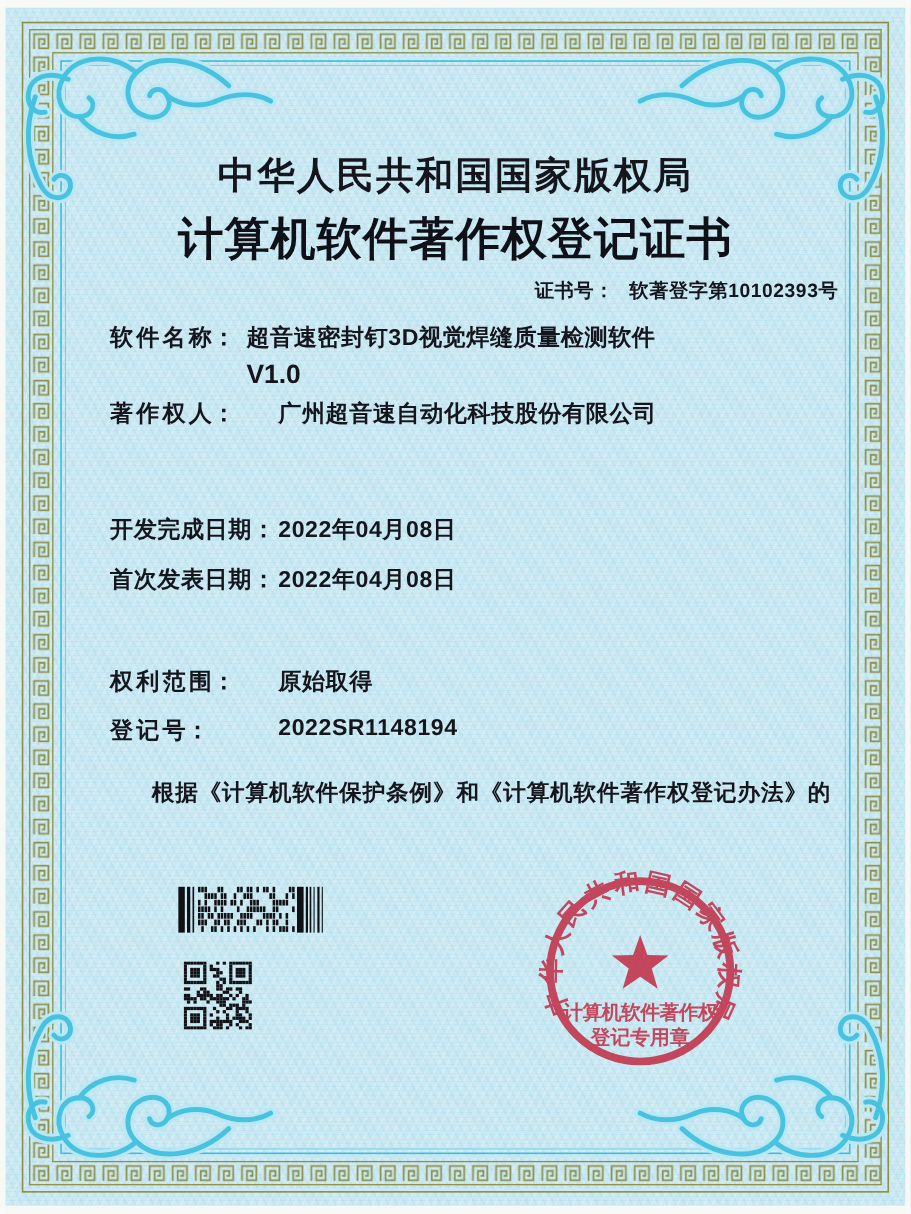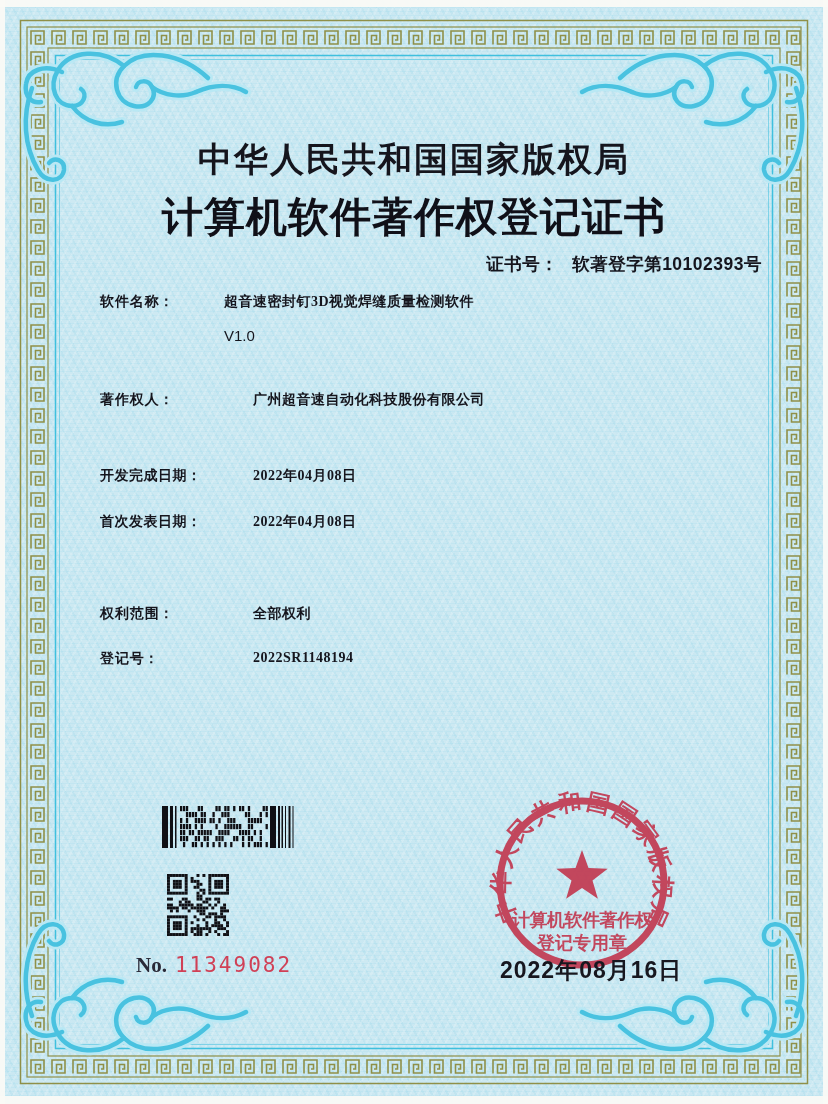--- a/index.html
+++ b/index.html
@@ -45,25 +45,25 @@
     font-size:41px;font-weight:700;letter-spacing:1px;color:#101018;
     font-family:"Liberation Serif","DejaVu Serif",serif;
   }
   .certno{
     position:absolute;right:66px;top:252px;
     font-size:17.5px;font-weight:700;color:#15151d;letter-spacing:.5px;
   }
   .certno .v{margin-left:14px;margin-top:10px;}
 
   .row{position:absolute;left:100px;height:26px;white-space:nowrap;
-    font-size:14px;font-weight:700;color:#15151d;}
+    font-size:21px;font-weight:700;color:#15151d;}
   .row .flabel{display:inline-block;letter-spacing:.5px;word-spacing:-4px;}
-  .row .fvalue{position:absolute;left:153px;letter-spacing:.5px;font-family:Liberation Serif, serif;}
+  .row .fvalue{position:absolute;left:153px;letter-spacing:.5px;}
   .row .fvalue.vwide{left:124px;}
-  .version-line{position:absolute;left:224px;top:327px;font-size:15px;font-weight:400;color:#15151d;}
+  .version-line{position:absolute;left:224px;top:327px;font-size:24px;font-weight:700;color:#15151d;}
 
   .stmt{position:absolute;font-size:20.5px;font-weight:700;color:#15151d;letter-spacing:.8px;white-space:nowrap;}
   .stmt.l1{left:138px;top:706px;}
   .stmt.l2{left:101px;top:755px;}
 
   .barcode{position:absolute;left:162px;top:806px;width:134px;height:42px;}
   .qrcode{position:absolute;left:167px;top:874px;width:62px;height:62px;}
 
   .serial{position:absolute;left:136px;top:953px;font-size:21px;white-space:nowrap;}
   .serial .no{color:#2a2a38;font-weight:700;font-family:"Liberation Serif","DejaVu Serif",serif;}
@@ -127,46 +127,47 @@
   <div class="certno">
     <span class="l">证书号：</span><span class="v">软著登字第10102393号</span>
   </div>
 
   <div class="row" style="top:293px">
     <span class="flabel">软 件 名 称：</span>
     <span class="fvalue vwide">超音速密封钉3D视觉焊缝质量检测软件</span>
   </div>
   <div class="version-line">V1.0</div>
 
-  <div class="row" style="top:391px">
+  <div class="row" style="top:362px">
     <span class="flabel">著 作 权 人：</span>
     <span class="fvalue">广州超音速自动化科技股份有限公司</span>
   </div>
 
   <div class="row" style="top:467px">
     <span class="flabel">开发完成日期：</span>
     <span class="fvalue">2022年04月08日</span>
   </div>
 
   <div class="row" style="top:513px">
     <span class="flabel">首次发表日期：</span>
     <span class="fvalue">2022年04月08日</span>
   </div>
 
 
   <div class="row" style="top:605px">
     <span class="flabel">权 利 范 围：</span>
-    <span class="fvalue">全部权利</span>
+    <span class="fvalue">原始取得</span>
   </div>
 
   <div class="row" style="top:650px">
     <span class="flabel">登  记  号：</span>
     <span class="fvalue">2022SR1148194</span>
   </div>
 
+  <div class="stmt l1">根据《计算机软件保护条例》和《计算机软件著作权登记办法》的</div>
 
   <div class="barcode" id="barcode"><svg width="134" height="42" viewBox="0 0 134 42" fill="#101015">
         <rect x="0" y="0" width="6" height="42"></rect>
         <rect x="8" y="0" width="3" height="42"></rect>
         <rect x="13" y="0" width="1.5" height="42"></rect>
         <rect x="108" y="0" width="6" height="42"></rect>
         <rect x="116" y="0" width="2" height="42"></rect>
         <rect x="119.5" y="0" width="1.5" height="42"></rect>
         <rect x="123" y="0" width="1" height="42"></rect>
         <rect x="126.5" y="0" width="2" height="42"></rect>
@@ -499,32 +500,28 @@
         <rect x="17.71" y="59.05" width="2.95" height="2.95"></rect>
         <rect x="26.57" y="59.05" width="2.95" height="2.95"></rect>
         <rect x="29.52" y="59.05" width="2.95" height="2.95"></rect>
         <rect x="32.48" y="59.05" width="2.95" height="2.95"></rect>
         <rect x="38.38" y="59.05" width="2.95" height="2.95"></rect>
         <rect x="50.19" y="59.05" width="2.95" height="2.95"></rect>
         <rect x="56.10" y="59.05" width="2.95" height="2.95"></rect>
         <rect x="59.05" y="59.05" width="2.95" height="2.95"></rect>
       </svg></div>
 
-  <div class="serial">
-    <span class="no">No.</span><span class="num">11349082</span>
-  </div>
 
   <svg class="seal" width="186" height="186" viewBox="-93 -93 186 186">
     <defs>
       <path id="sealArc" d="M -64 36 A 73.4 73.4 0 1 1 64 36" fill="none"></path>
     </defs>
     <circle cx="0" cy="0" r="82" fill="none" stroke="#c23b52" stroke-width="7"></circle>
     <text font-size="23" letter-spacing="3">
       <textPath href="#sealArc" startOffset="0">中华人民共和国国家版权局</textPath>
     </text>
     <polygon fill="#c23b52" points="0,-33 6.5,-14.9 25.7,-14.3 10.5,-2.6 15.9,15.8 0,5 -15.9,15.8 -10.5,-2.6 -25.7,-14.3 -6.5,-14.9"></polygon>
     <text x="0" y="43" text-anchor="middle" font-size="18" letter-spacing="-0.5">计算机软件著作权</text>
     <text x="0" y="66" text-anchor="middle" font-size="18">登记专用章</text>
   </svg>
 
-  <div class="issue-date">2022年08月16日</div>
 
 </div>
 
 </body></html>

